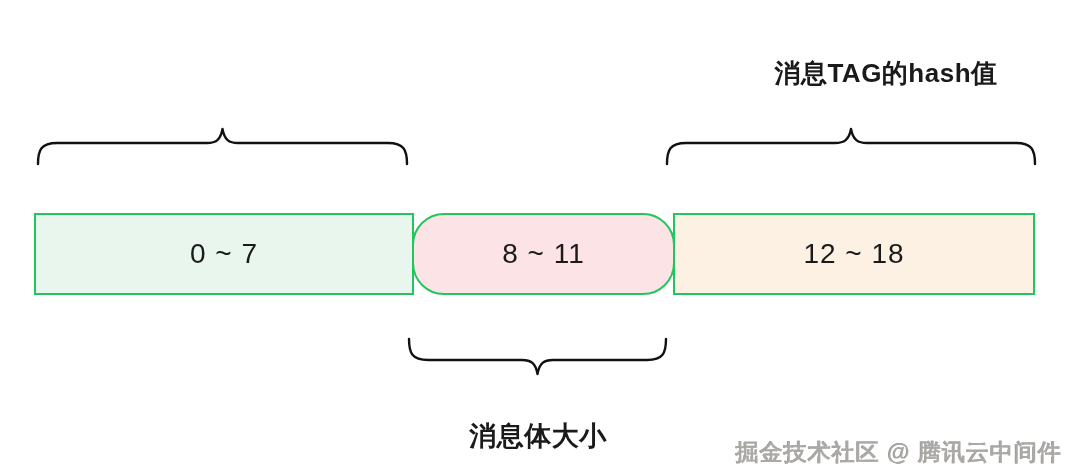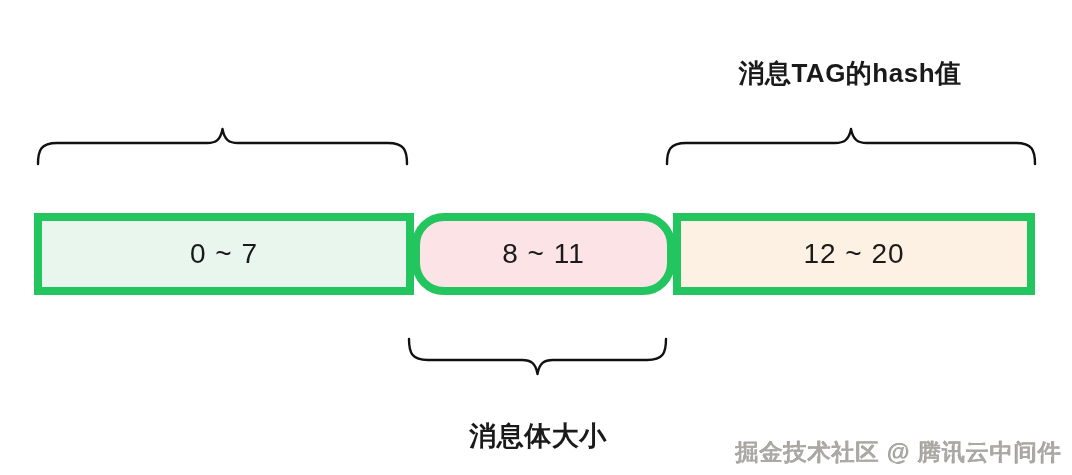--- a/index.html
+++ b/index.html
@@ -15,21 +15,21 @@
   .anno {
     position: absolute;
     text-align: center;
     font-size: 26px;
     font-weight: 600;
     line-height: 35px;
     color: #1a1a1a;
     letter-spacing: 0.5px;
   }
   .anno-commitlog { left: 40px;  top: 34px;  width: 365px; }
-  .anno-taghash   { left: 664px; top: 56px;  width: 372px; }
+  .anno-taghash   { left: 700px; top: 56px;  width: 372px; }
   .anno-bodysize  { left: 408px; top: 419px; width: 260px; font-size: 27px; }
 
   .brace { position: absolute; }
   .brace-left   { left: 36px;  top: 124px; }
   .brace-right  { left: 665px; top: 124px; }
   .brace-bottom { left: 407px; top: 337px; }
   .brace path {
     fill: none;
     stroke: #111111;
     stroke-width: 2.4;
@@ -39,21 +39,21 @@
 
   .segments-row {
     position: absolute;
     left: 34px;
     top: 213px;
     display: flex;
     height: 82px;
   }
   .segment {
     box-sizing: border-box;
-    border: 8px solid #22c55e;
+    border: 2px solid #22c55e;
     display: flex;
     align-items: center;
     justify-content: center;
     font-size: 28px;
     font-weight: 400;
     color: #1a1a1a;
     letter-spacing: 1px;
   }
   .segment + .segment { margin-left: -2px; }
   .segment-0 { width: 380px; }
@@ -85,21 +85,21 @@
     <path d="M 2 40 C 2 26 5 19 21 19 L 171 19 C 180 19 184.5 16 186.5 5 C 188.5 16 193 19 202 19 L 352 19 C 368 19 371 26 371 40"></path>
   </svg>
 
   <svg class="brace brace-right" width="372" height="42" viewBox="0 0 372 42">
     <path d="M 2 40 C 2 26 5 19 21 19 L 170 19 C 179 19 184 16 186 5 C 188 16 193 19 202 19 L 351 19 C 367 19 370 26 370 40"></path>
   </svg>
 
   <div class="segments-row">
     <div class="segment segment-0" style="background: rgb(233, 246, 238);">0 ~ 7</div>
     <div class="segment segment-1" style="background: rgb(251, 227, 230); border-radius: 32px;">8 ~ 11</div>
-    <div class="segment segment-2" style="background: rgb(253, 241, 228);">12 ~ 20</div>
+    <div class="segment segment-2" style="background: rgb(253, 241, 228);">12 ~ 18</div>
   </div>
 
   <svg class="brace brace-bottom" width="261" height="42" viewBox="0 0 261 42">
     <path d="M 2 2 C 2 16 5 23 21 23 L 115 23 C 124 23 128.5 26 130.5 37 C 132.5 26 137 23 146 23 L 240 23 C 256 23 259 16 259 2"></path>
   </svg>
 
   <div class="anno anno-bodysize">消息体大小</div>
 
   <div class="watermark">掘金技术社区 @ 腾讯云中间件</div>
 

